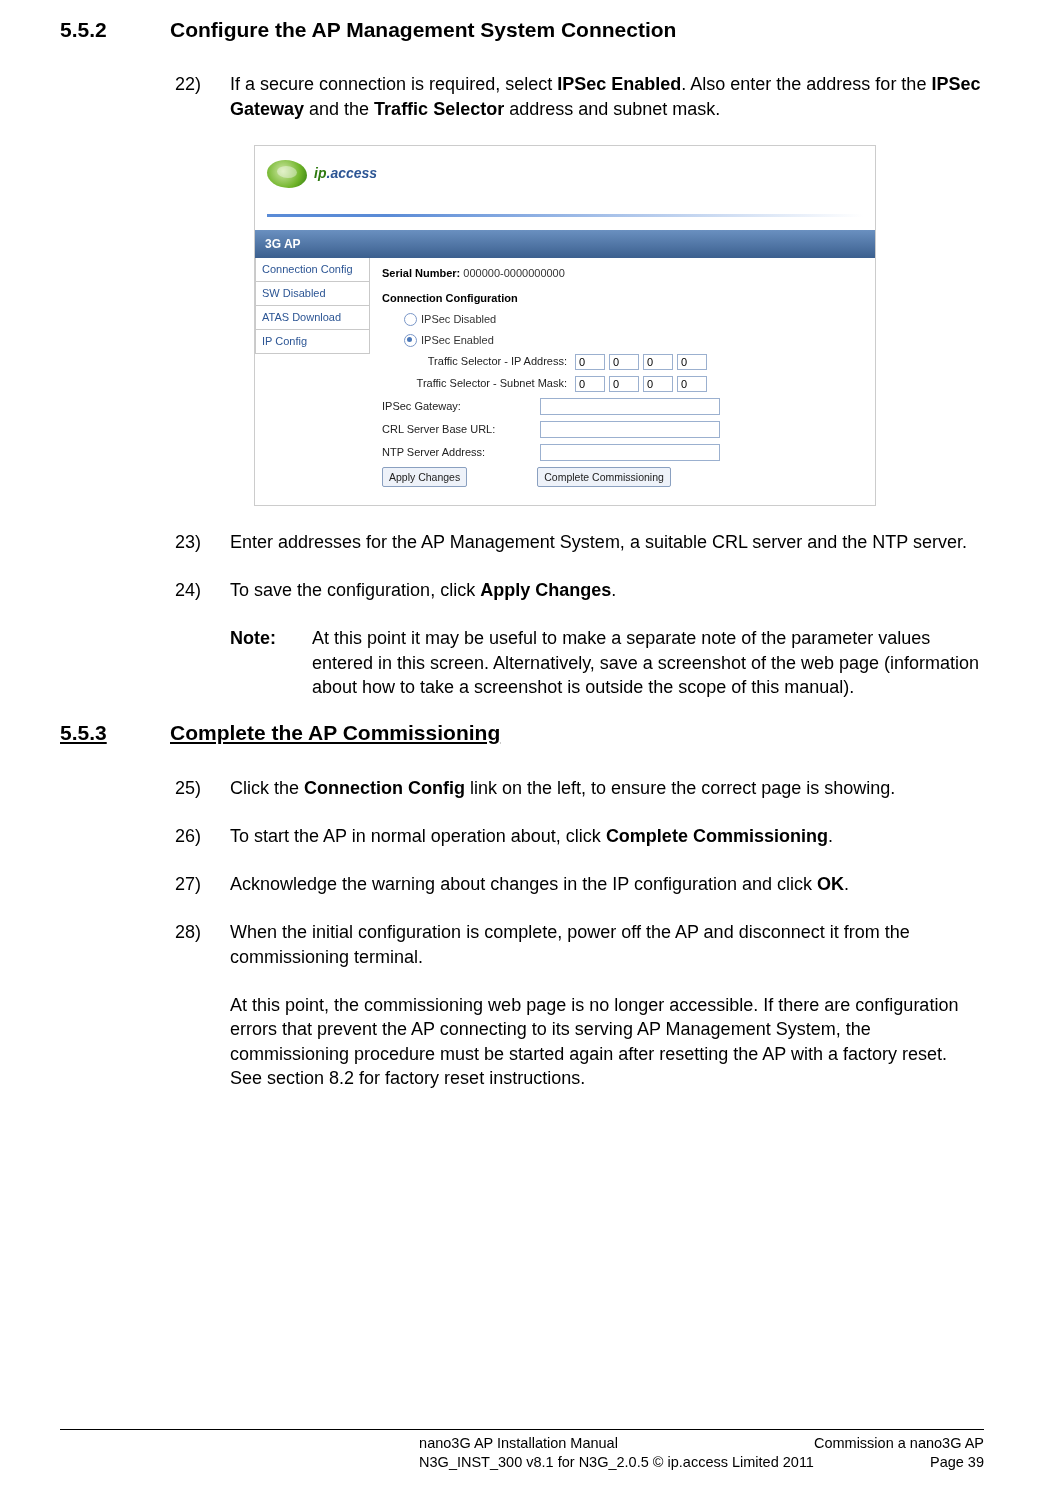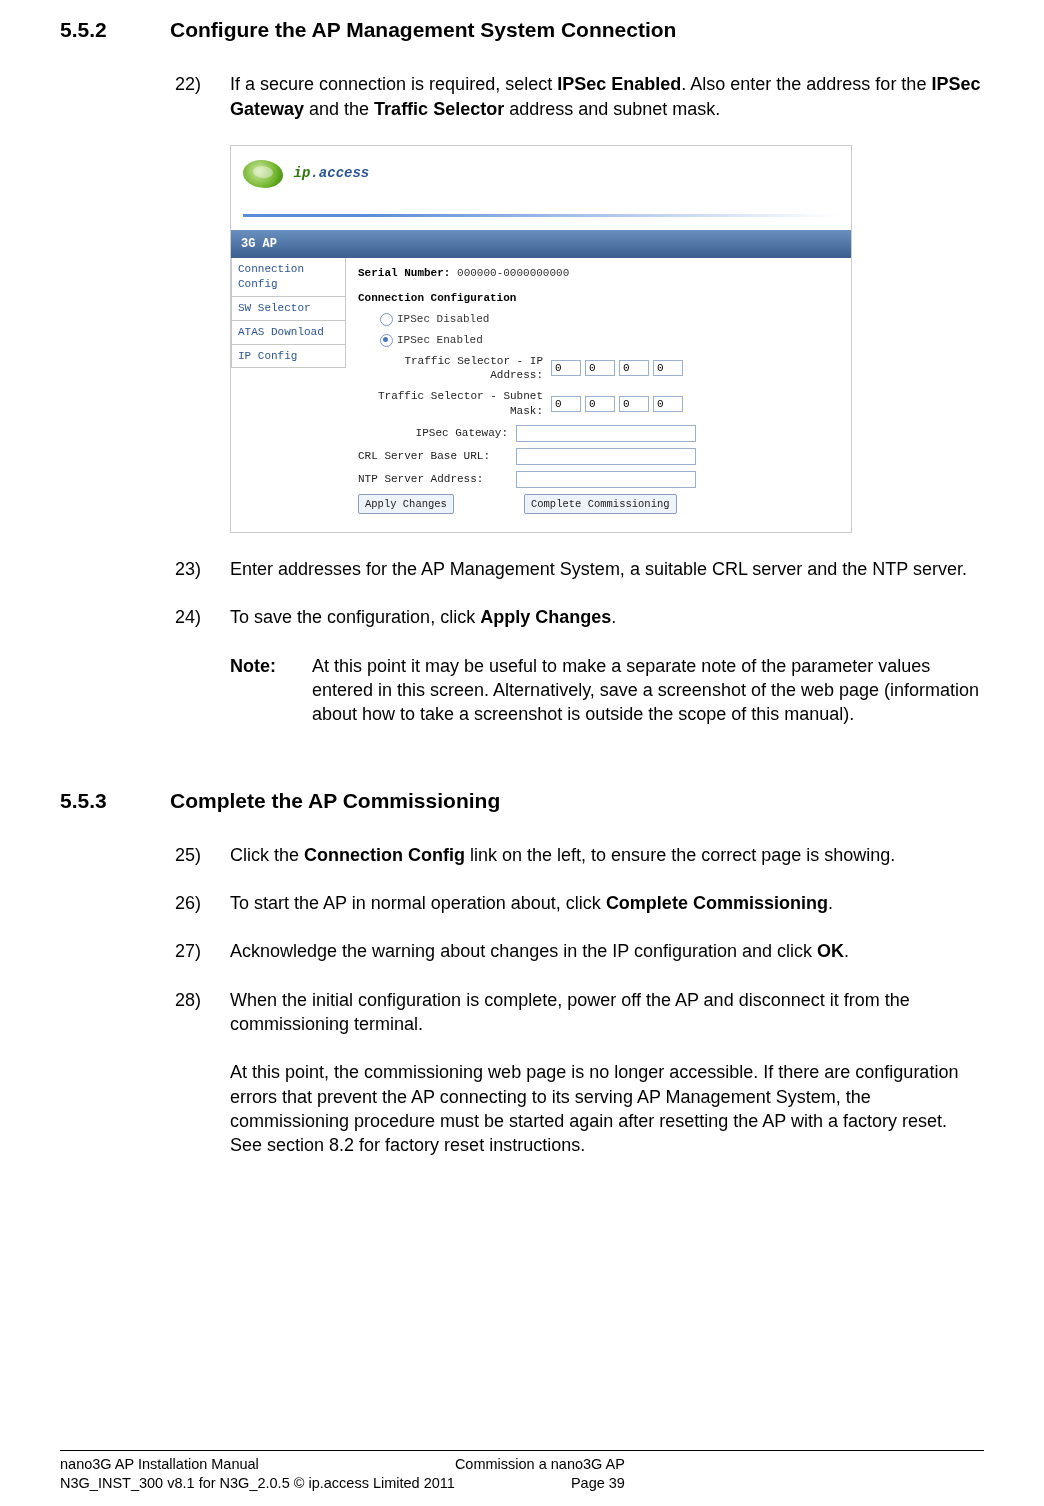--- a/index.html
+++ b/index.html
@@ -20,42 +20,43 @@
   }
   .heading {
     font-weight: bold;
     font-size: 21px;
     margin-top: 0;
     margin-bottom: 28px;
     display: flex;
   }
   .heading .num { width: 110px; }
   .heading .title { flex: 1; }
-  .h2 { margin-top: 60px; margin-bottom: 28px; }
+  .h2 { margin-top: 20px; margin-bottom: 28px; text-decoration: underline; }
 
   .step { display: flex; margin: 0 0 24px 115px; font-size: 18px; }
   .step .snum { width: 55px; flex: 0 0 55px; }
   .step .sbody { flex: 1; }
   .subpara { margin: 12px 0 0 170px; font-size: 18px; }
 
   .note { display: flex; margin: 10px 0 0 170px; font-size: 18px; gap: 12px; }
   .note .nlabel { font-weight: bold; width: 70px; flex: 0 0 70px; }
   .note .ntext { flex: 1; }
 
   .b { font-weight: bold; }
 
   
   .shot-wrap { margin: 10px 0 24px 170px; }
   .shot {
     width: 620px;
     border: 1px solid #ccc;
-    font-family: Liberation Mono, monospace;
+    font-family: Liberation Sans, sans-serif;
     font-size: 11px;
     color: #333;
     background: #fff;
+    margin-left: 24px;
   }
   .shot-header { padding: 14px 12px 0 12px; height: 70px; position: relative; }
   .logo-swirl {
     width: 40px; height: 28px; border-radius: 50% 60% 50% 60%;
     background: radial-gradient(circle at 40% 40%, #cfe8a5, #6fb428 60%, #2f7a10);
     display: inline-block; vertical-align: middle;
     position: relative;
   }
   .logo-swirl::after{
     content:""; position:absolute; top:6px; left:10px; width:20px; height:12px;
@@ -88,23 +89,23 @@
   .radio { width:11px; height:11px; border:1px solid #7a97c8; border-radius:50%; display:inline-block; margin-right:4px; vertical-align:middle; position:relative; background:#fff; }
   .radio.sel::after { content:""; position:absolute; top:2px; left:2px; width:5px; height:5px; background:#4a77b8; border-radius:50%; }
   .octets { display:flex; gap:4px; }
   .oct { width:30px; height:16px; border:1px solid #9bb0cf; font-size:11px; padding:1px 3px; box-sizing:border-box; background:#fff; color:#000; line-height:12px; }
   .textin { width:180px; height:17px; border:1px solid #9bb0cf; background:#fff; box-sizing:border-box; }
   .btn { border:1px solid #8aa0c0; background:#eef2f9; padding:2px 6px; font-size:10.5px; color:#222; display:inline-block; border-radius:2px; }
   .btnrow { display:flex; gap:70px; margin-top:6px; }
   .indent-radio { padding-left: 22px; }
 
   .footer {
-    position: absolute; bottom: 12px; left: 60px; right: 60px;
+    position: absolute; bottom: 33px; left: 60px; right: 60px;
     border-top: 1px solid #000; padding-top: 4px;
-    display: flex; justify-content: flex-start; font-size: 14.5px;
+    display: flex; justify-content: flex-end; font-size: 14.5px;
   }
   .footer .fl { text-align: left; }
   .footer .fr { text-align: right; }
 </style>
 </head>
 <body>
 
 <div class="page">
 
   <div class="heading">
@@ -125,21 +126,21 @@
         <span class="logo-swirl"></span>
         <span class="logo-text">
           <span class="ip">ip</span><span class="ac">.access</span>
         </span>
         <div class="gradbar"></div>
       </div>
       <div class="breadcrumb">3G AP</div>
       <div class="shot-body">
         <div class="navcol">
           <div class="navitem">Connection Config</div>
-          <div class="navitem">SW Selector</div>
+          <div class="navitem">SW Disabled</div>
           <div class="navitem">ATAS Download</div>
           <div class="navitem">IP Config</div>
         </div>
         <div class="maincol">
           <div class="srow">
             <span class="serial">Serial Number:</span>&nbsp;<span>000000-0000000000</span>
           </div>
           <div class="formtitle">Connection Configuration</div>
 
           <div class="srow indent-radio">
@@ -164,21 +165,21 @@
             <span class="lbl">Traffic Selector - Subnet Mask:</span>
             <span class="octets">
               <span class="oct">0</span>
               <span class="oct">0</span>
               <span class="oct">0</span>
               <span class="oct">0</span>
             </span>
           </div>
 
           <div class="srow">
-            <span class="lbl" style="text-align:right; width:150px;">IPSec Gateway:</span>
+            <span class="lbl" style="text-align:left; width:150px;">IPSec Gateway:</span>
             <span class="textin"></span>
           </div>
           <div class="srow">
             <span class="lbl" style="text-align:left; width:150px;">CRL Server Base URL:</span>
             <span class="textin"></span>
           </div>
           <div class="srow">
             <span class="lbl" style="text-align:left; width:150px;">NTP Server Address:</span>
             <span class="textin"></span>
           </div>

